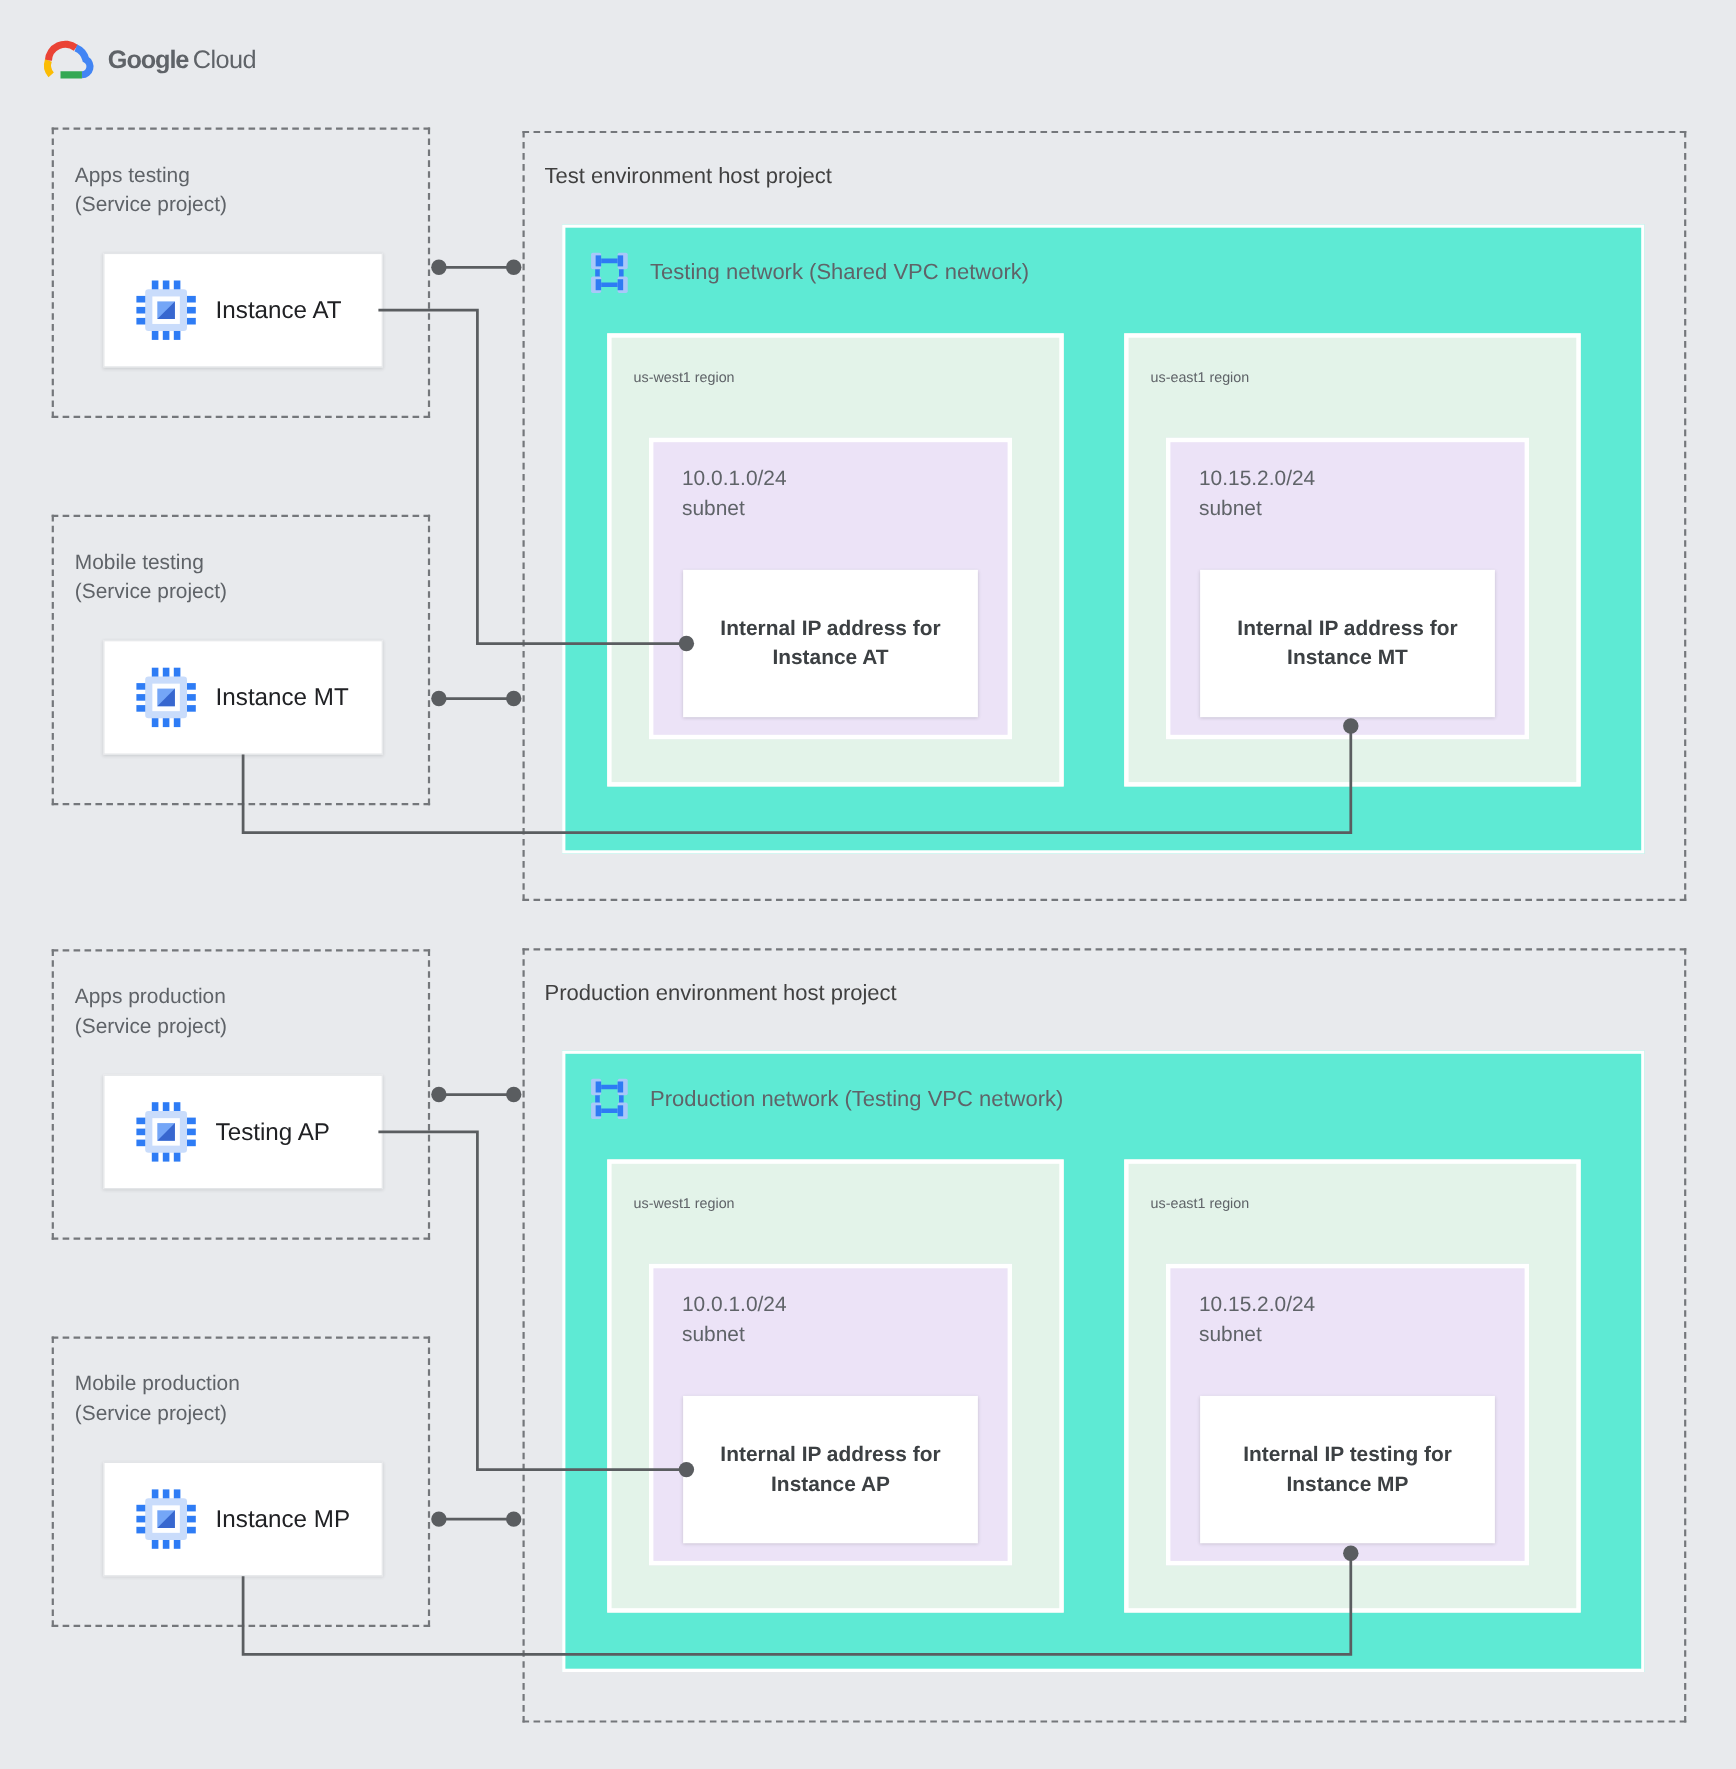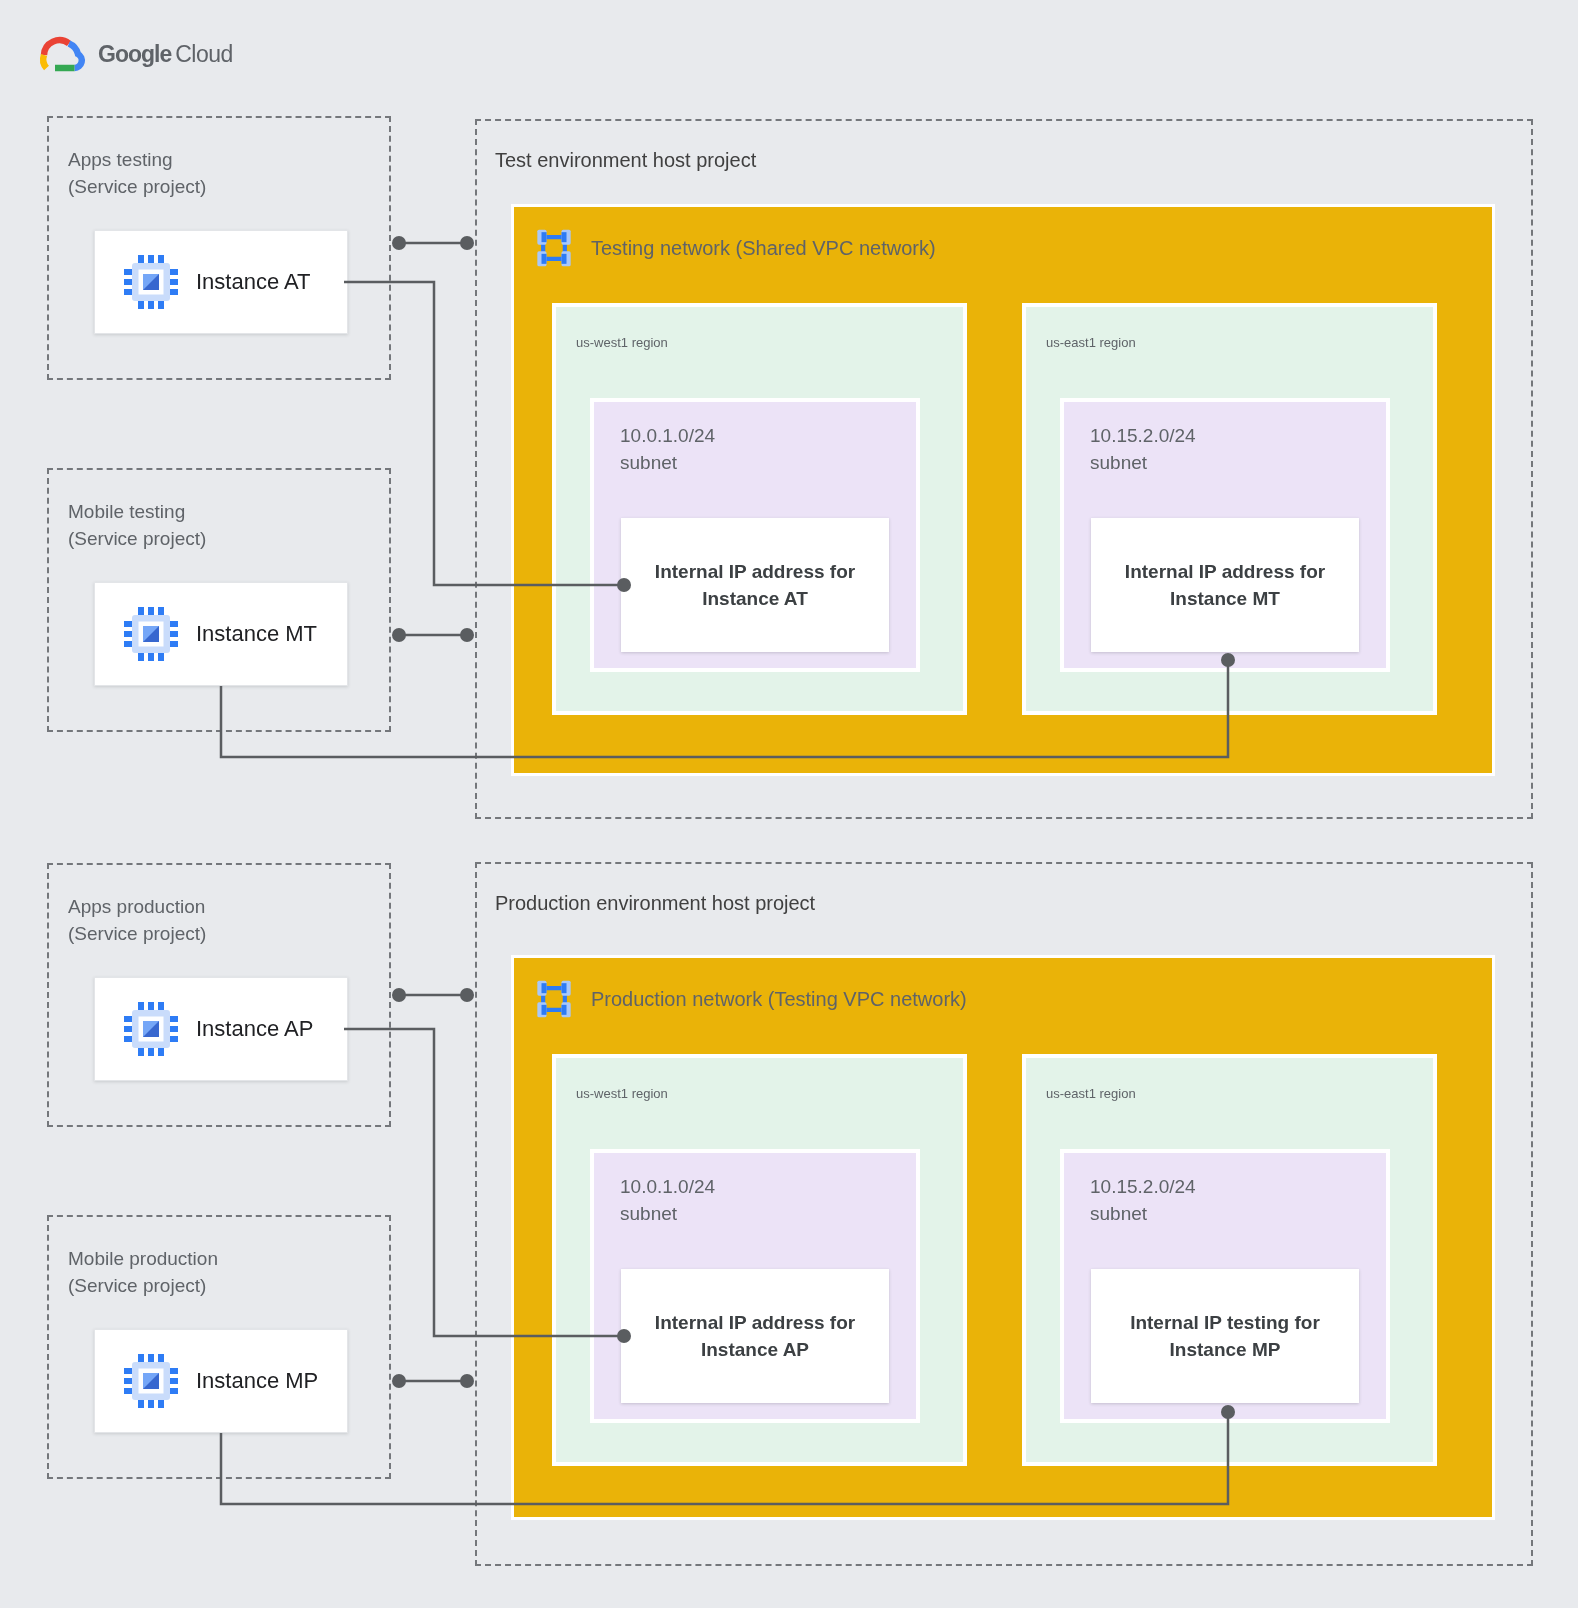--- a/index.html
+++ b/index.html
@@ -18,21 +18,21 @@
   .box-label{position:absolute;left:19px;top:28px;font-size:19px;line-height:27px;color:#5f6368;}
 
   
   .instance-card{position:absolute;left:45px;top:112px;width:254px;height:104px;background:#fff;
     border:1px solid #e3e5e8;box-shadow:0 1px 3px rgba(60,64,67,.18);display:flex;align-items:center;box-sizing:border-box;}
   .instance-card .gce-svg{width:56px;height:56px;margin-left:28px;flex:none;}
   .instance-label{margin-left:17px;font-size:22px;color:#202124;}
 
   
   .host-title{position:absolute;left:18px;top:28px;font-size:20px;color:#404040;}
-  .net-box{position:absolute;left:34px;width:984px;background:#eab308;border:3px solid #fff;box-sizing:border-box;}
+  .net-box{position:absolute;left:34px;width:984px;background:#5eead4;border:3px solid #fff;box-sizing:border-box;}
   .net-box.test{top:83px;height:572px;}
   .net-box.prod{top:91px;height:565px;}
   .net-head{position:absolute;left:20px;top:21px;display:flex;align-items:center;}
   .net-head .vpc-svg{width:40px;height:40px;flex:none;}
   .net-label{margin-left:17px;font-size:20px;color:#5f6368;}
 
   .region-box{position:absolute;top:96px;width:415px;height:412px;background:#e3f3e9;border:4px solid #fff;box-sizing:border-box;}
   .region-west{left:38px;}
   .region-east{left:508px;}
   .region-label{position:absolute;left:20px;top:28px;font-size:13px;color:#5f6368;}
@@ -166,21 +166,21 @@
 
   <div class="dash-box" style="left:47px;top:863px;width:344px;height:264px;">
     <div class="box-label">
       <div>Apps production</div>
       <div>(Service project)</div>
     </div>
     <div class="instance-card">
       <svg class="gce-svg">
           <use href="#sym-gce"></use>
         </svg>
-      <span class="instance-label">Instance AP</span>
+      <span class="instance-label">Testing AP</span>
     </div>
   </div>
 
   <div class="dash-box" style="left:47px;top:1215px;width:344px;height:264px;">
     <div class="box-label">
       <div>Mobile production</div>
       <div>(Service project)</div>
     </div>
     <div class="instance-card">
       <svg class="gce-svg">

